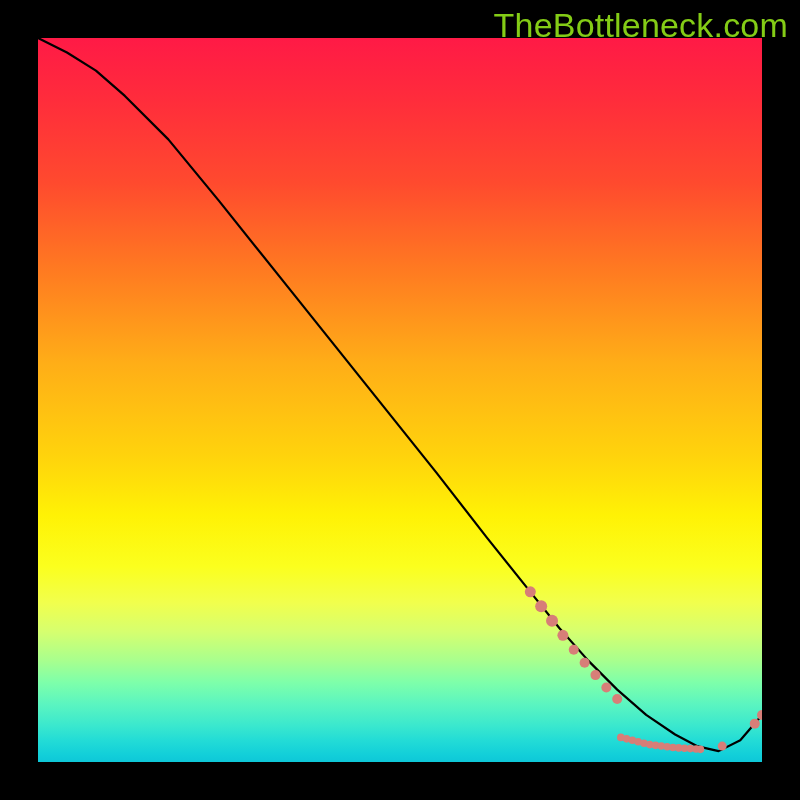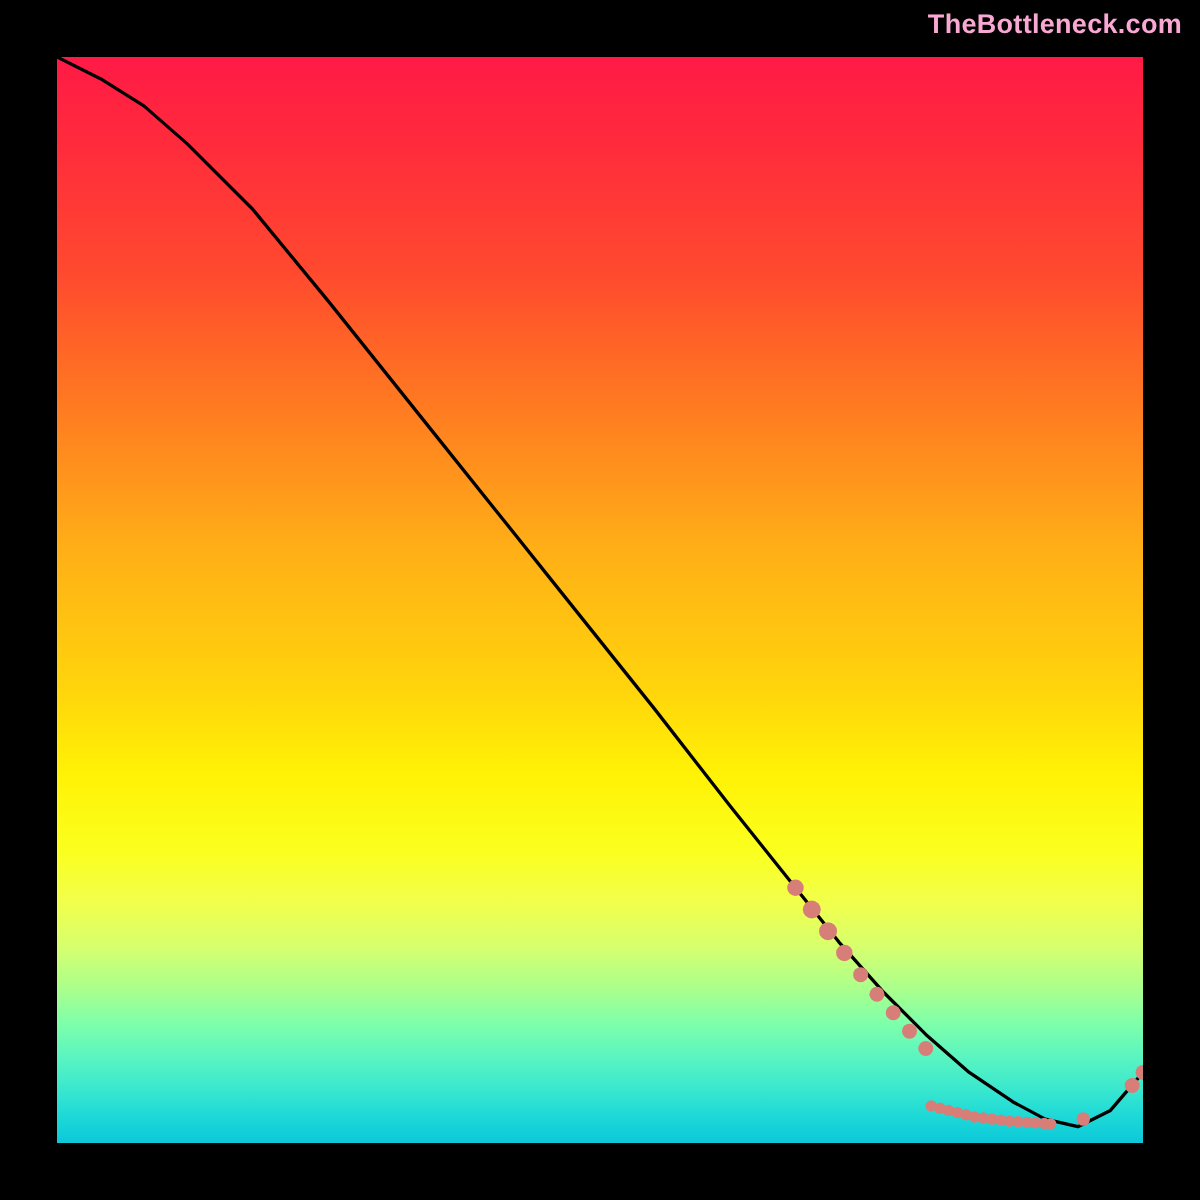--- a/index.html
+++ b/index.html
@@ -47,23 +47,23 @@
       #3ae8ce 95%,
       #23dcd6 97%,
       #12cfd9 99%,
       #0ec7d8 100%
     );
   }
   .watermark {
     position: absolute;
     top: 6px;
     right: 12px;
-    color: #f9a8d4;
-    font-size: 18px;
-    font-weight: 700;
+    color: #84cc16;
+    font-size: 34px;
+    font-weight: 400;
     letter-spacing: 0.2px;
     user-select: none;
   }
   svg {
     position: absolute;
     inset: 0;
   }
   .curve {
     fill: none;
     stroke: #000;

